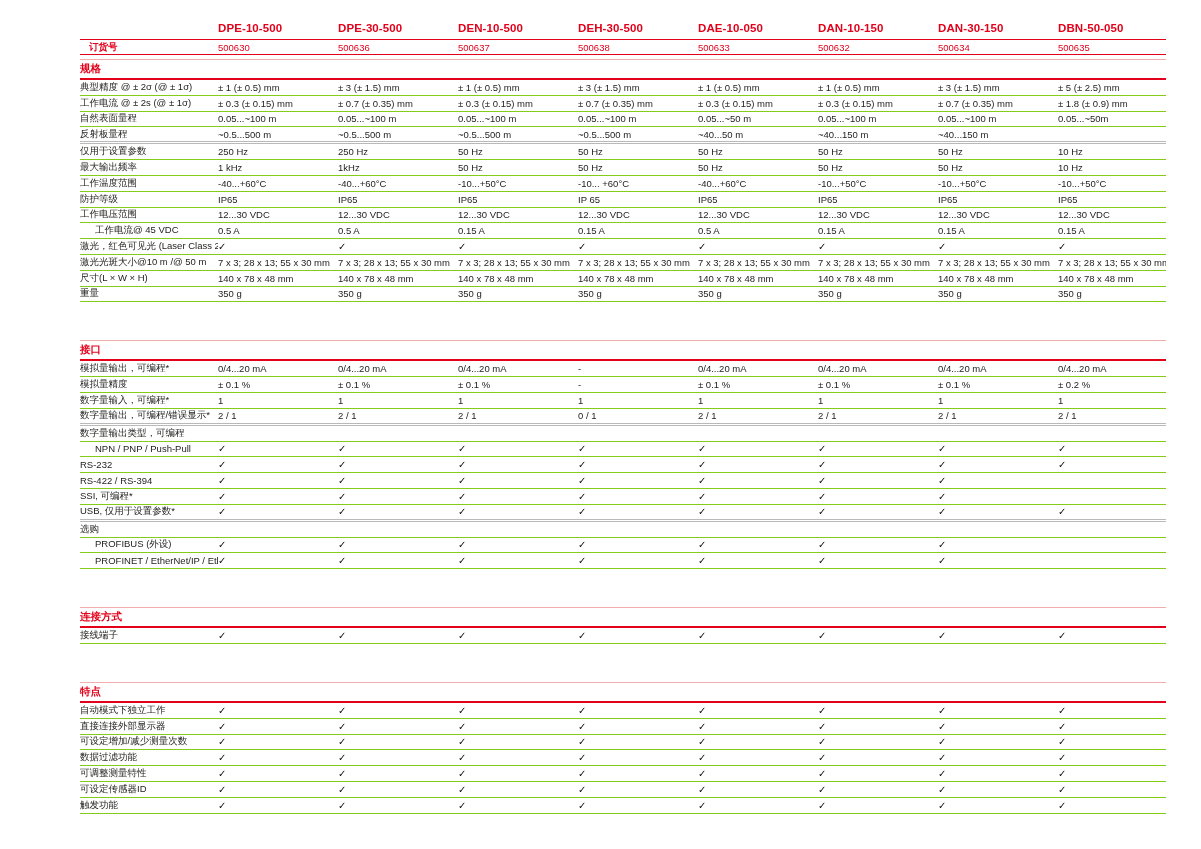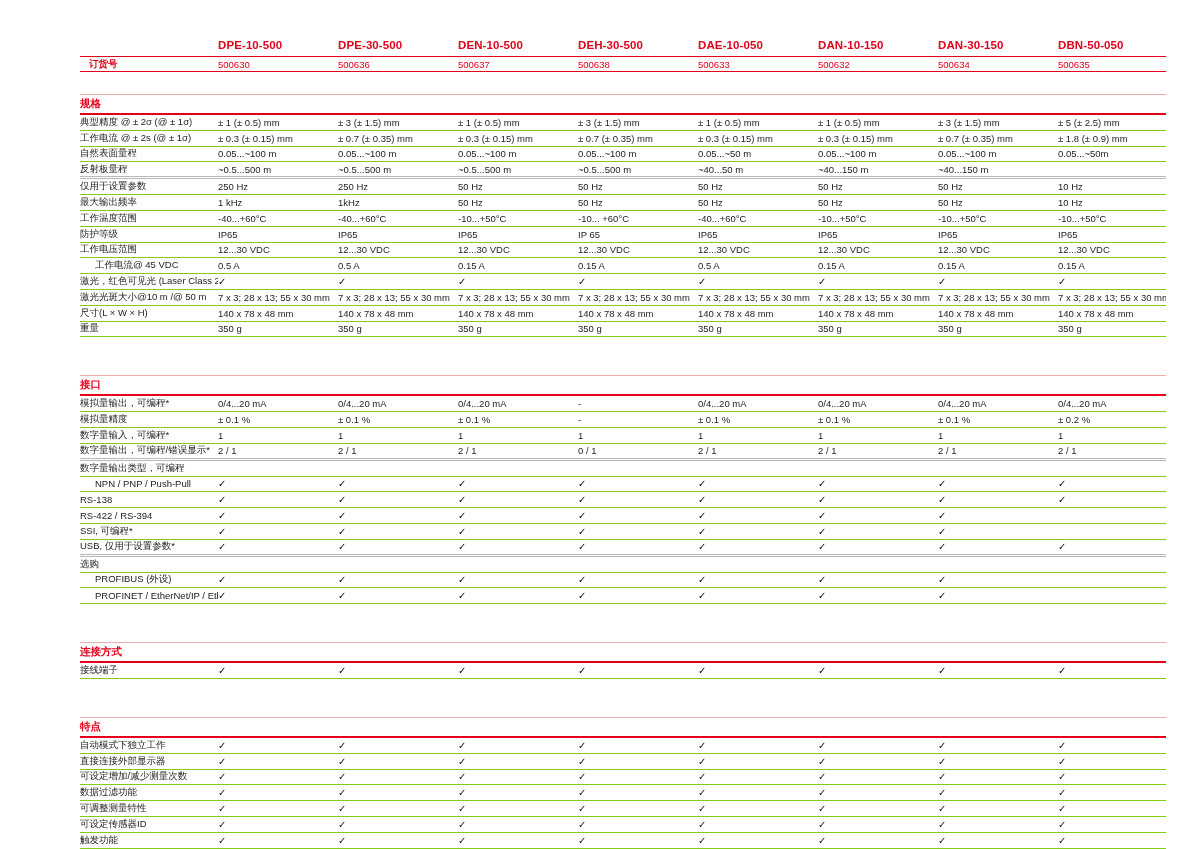--- a/index.html
+++ b/index.html
@@ -1,40 +1,40 @@
 <!DOCTYPE html>
 <html><head>
 <meta charset="utf-8">
 <style>
   html,body{margin:0;padding:0;}
   body{
     width:1201px;height:849px;background:#ffffff;position:relative;overflow:hidden;
     font-family:"Liberation Sans","DejaVu Sans",sans-serif;color:#1d1d1b;
     -webkit-font-smoothing:antialiased;
   }
-  .sheet{position:absolute;left:80px;top:39px;width:1086px;}
+  .sheet{position:absolute;left:80px;top:22px;width:1086px;}
   .grid-row{
     display:grid;
     grid-template-columns:138px repeat(7,120px) 1fr;
     align-items:center;
   }
   .cell{overflow:hidden;white-space:nowrap;}
   
   .models-row .cell{
     color:#e2001a;font-weight:bold;font-size:11.5px;padding-bottom:5px;letter-spacing:0.1px;
   }
   
   .order-row{
     border-top:1px solid #e2001a;border-bottom:1px solid #e2001a;
     height:16px;box-sizing:border-box;font-size:9.5px;color:#e2001a;
   }
   .order-row .label{font-weight:bold;margin-left:9px;}
   
   .section{margin-top:38px;}
-  .section:first-child{margin-top:22px;}
+  .section:first-child{margin-top:4px;}
   .section-title{
     border-top:1px solid #f0aeae;
     border-bottom:2px solid #e2001a;
     color:#e2001a;font-weight:bold;font-size:10.5px;
     padding:2px 0 2px 0;
   }
   .data-row{
     height:15.8px;box-sizing:border-box;
     border-bottom:1px solid #84cc16;
     font-size:9.5px;
@@ -294,21 +294,21 @@
           <div class="cell value check">✓</div>
           <div class="cell value check">✓</div>
           <div class="cell value check">✓</div>
           <div class="cell value check">✓</div>
           <div class="cell value check">✓</div>
           <div class="cell value check">✓</div>
           <div class="cell value check">✓</div>
           <div class="cell value check">✓</div>
         </div>
         <div class="grid-row data-row">
-          <div class="cell label">RS-138</div>
+          <div class="cell label">RS-232</div>
           <div class="cell value check">✓</div>
           <div class="cell value check">✓</div>
           <div class="cell value check">✓</div>
           <div class="cell value check">✓</div>
           <div class="cell value check">✓</div>
           <div class="cell value check">✓</div>
           <div class="cell value check">✓</div>
           <div class="cell value check">✓</div>
         </div>
         <div class="grid-row data-row">

